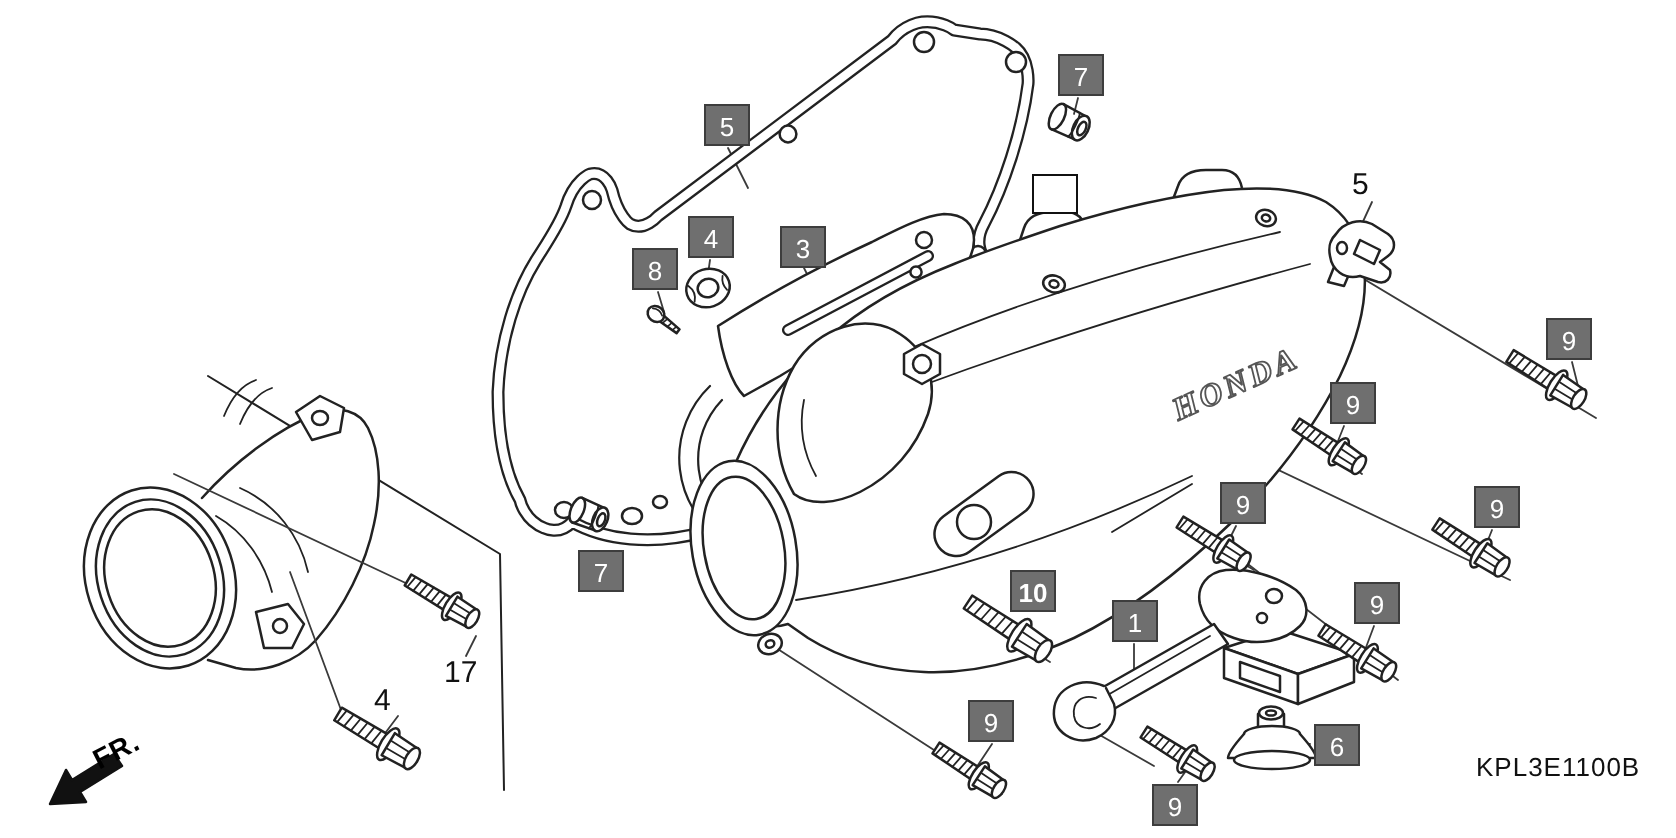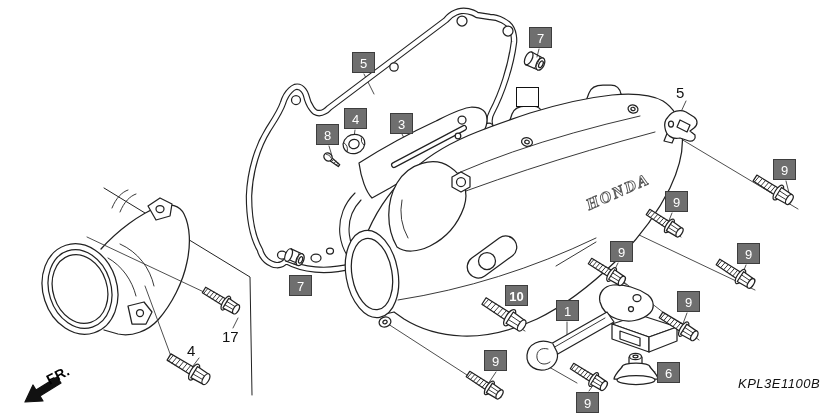--- a/index.html
+++ b/index.html
@@ -221,15 +221,15 @@
 <div class="badge" style="left:576px;top:392px;">9</div>
 <div class="badge" style="left:505px;top:285px;font-weight:bold;">10</div>
 <div class="badge" style="left:556px;top:300px;">1</div>
 <div class="badge" style="left:657px;top:362px;">6</div>
 
 <span class="num" style="left:676px;top:85px;">5</span>
 <span class="num" style="left:222px;top:329px;">17</span>
 <span class="num" style="left:187px;top:343px;">4</span>
 
 <span class="frlabel" style="left:46px;top:367px;">FR.</span>
-<span class="code" style="left:738px;top:376px;font-style:italic;">KPL3E1100B</span>
+<span class="code" style="left:738px;top:376px;">KPL3E1100B</span>
 
 </div>
 
 </body></html>

